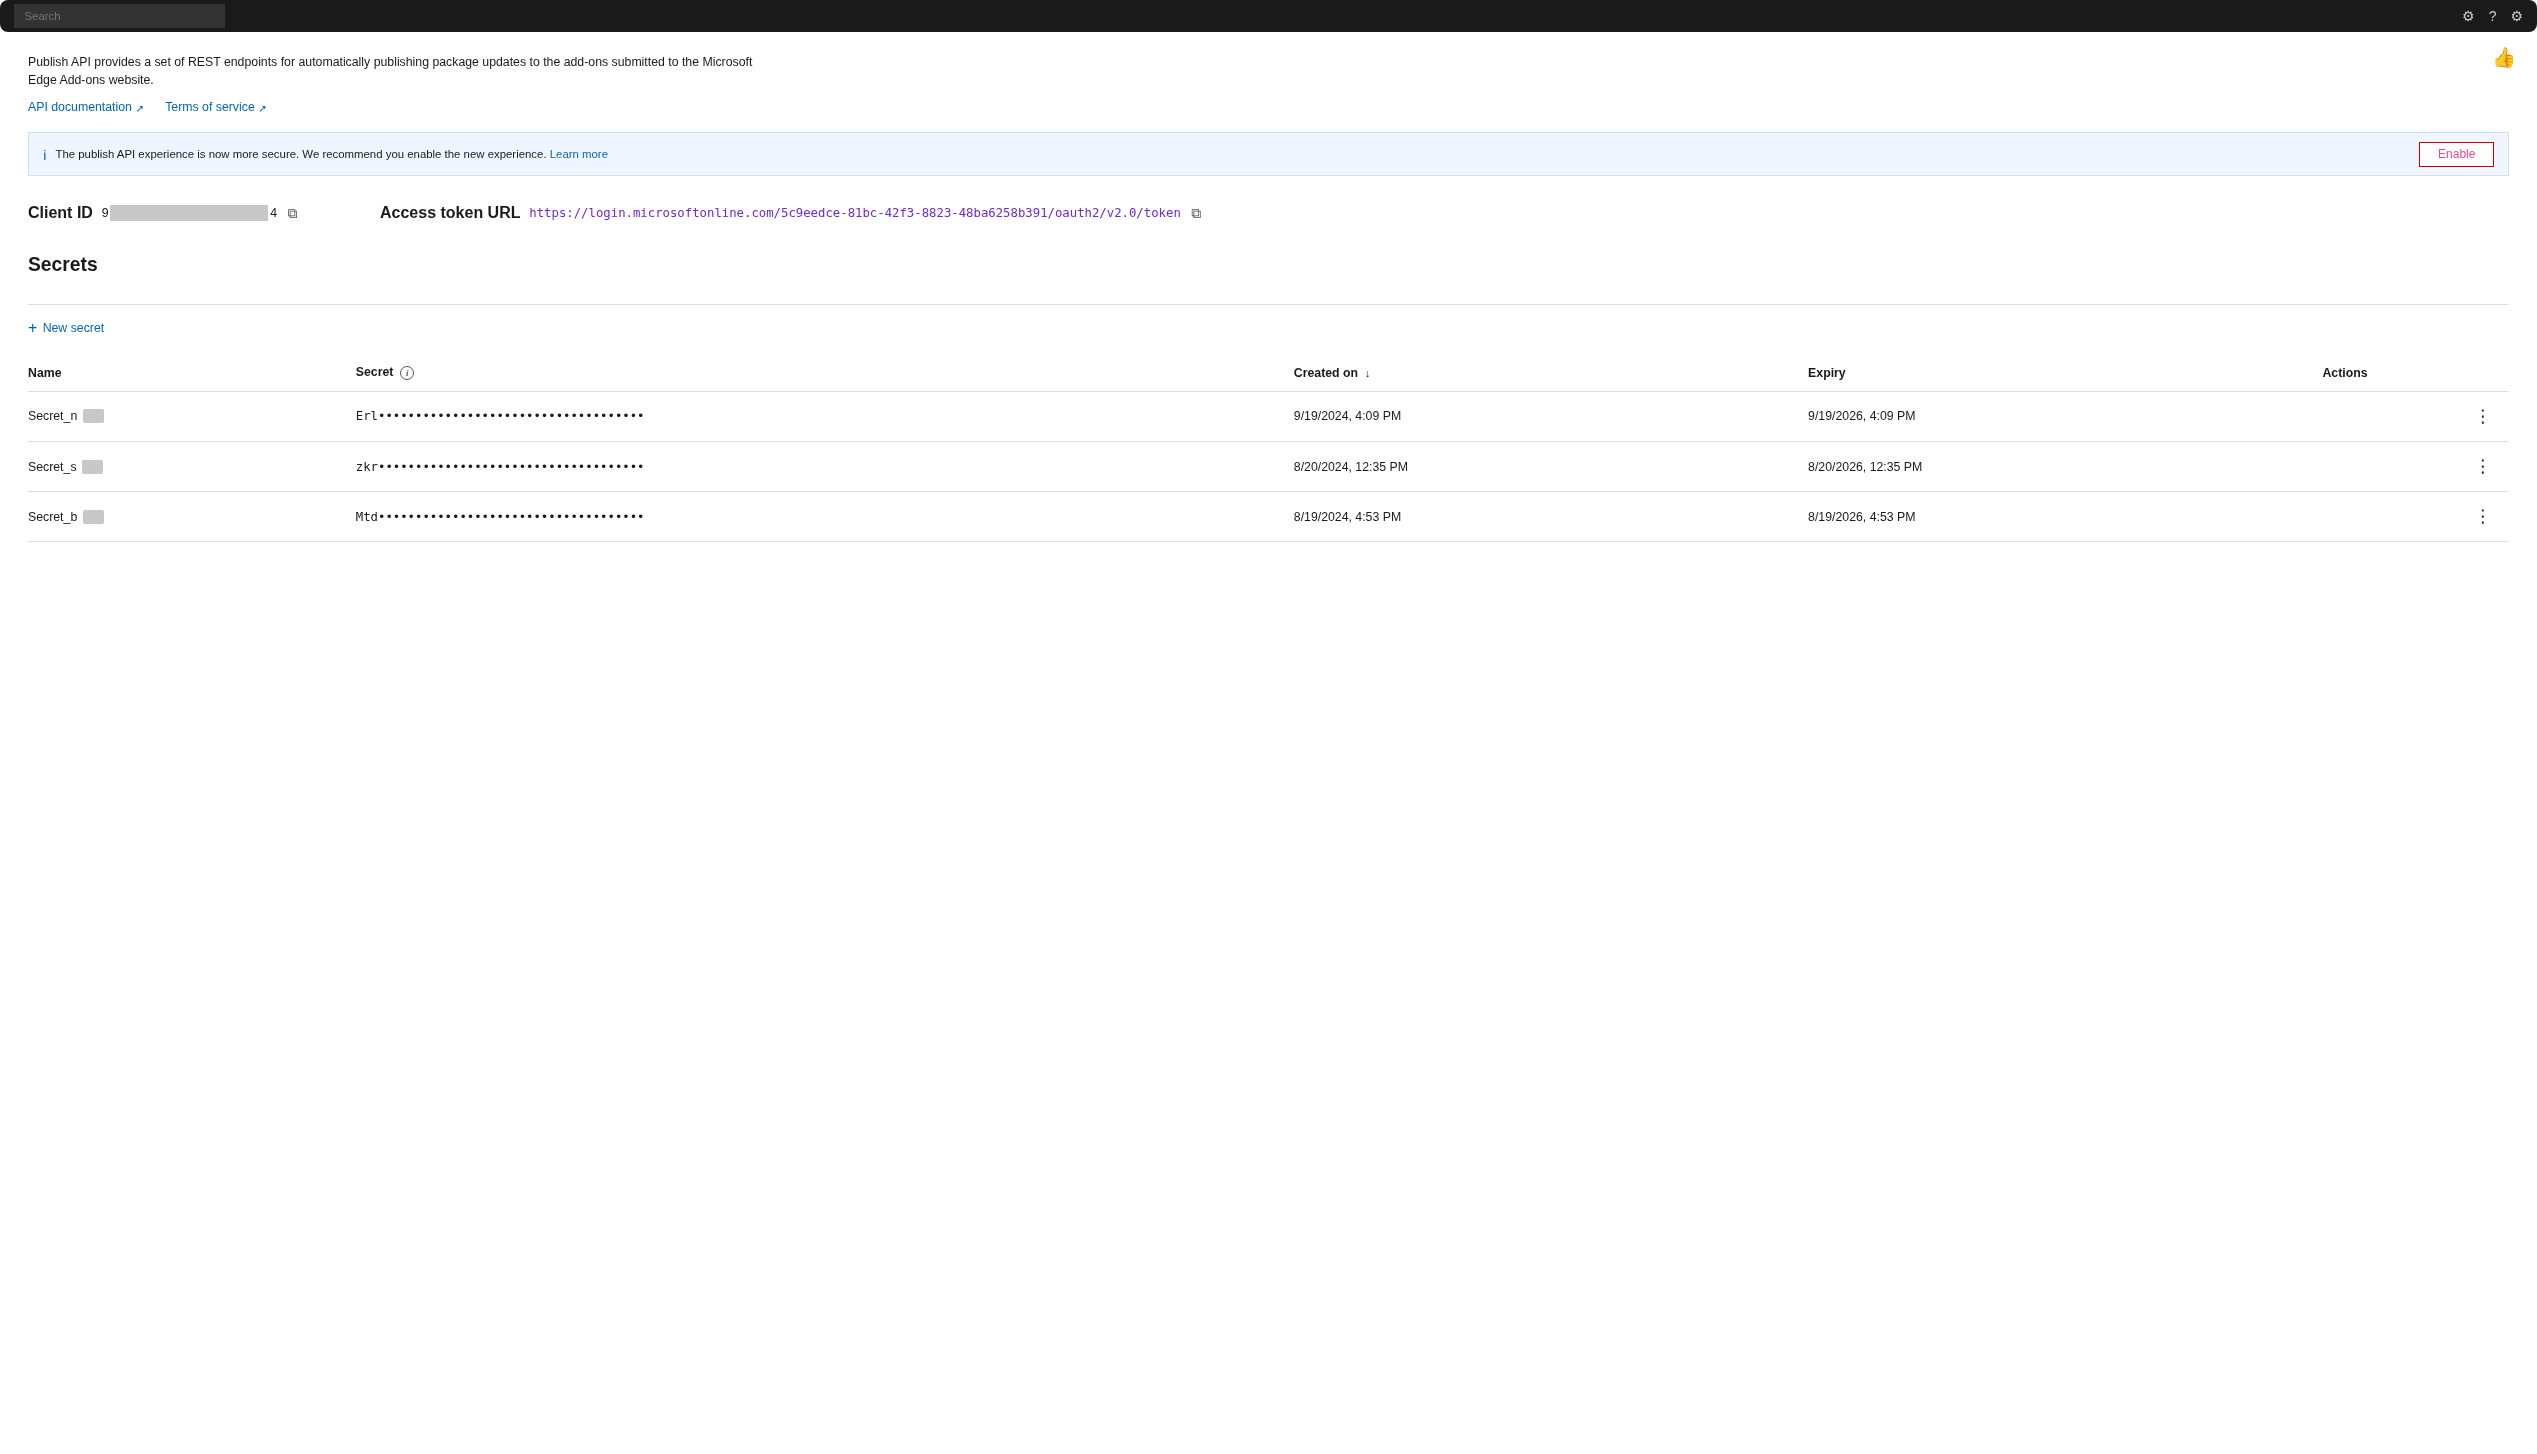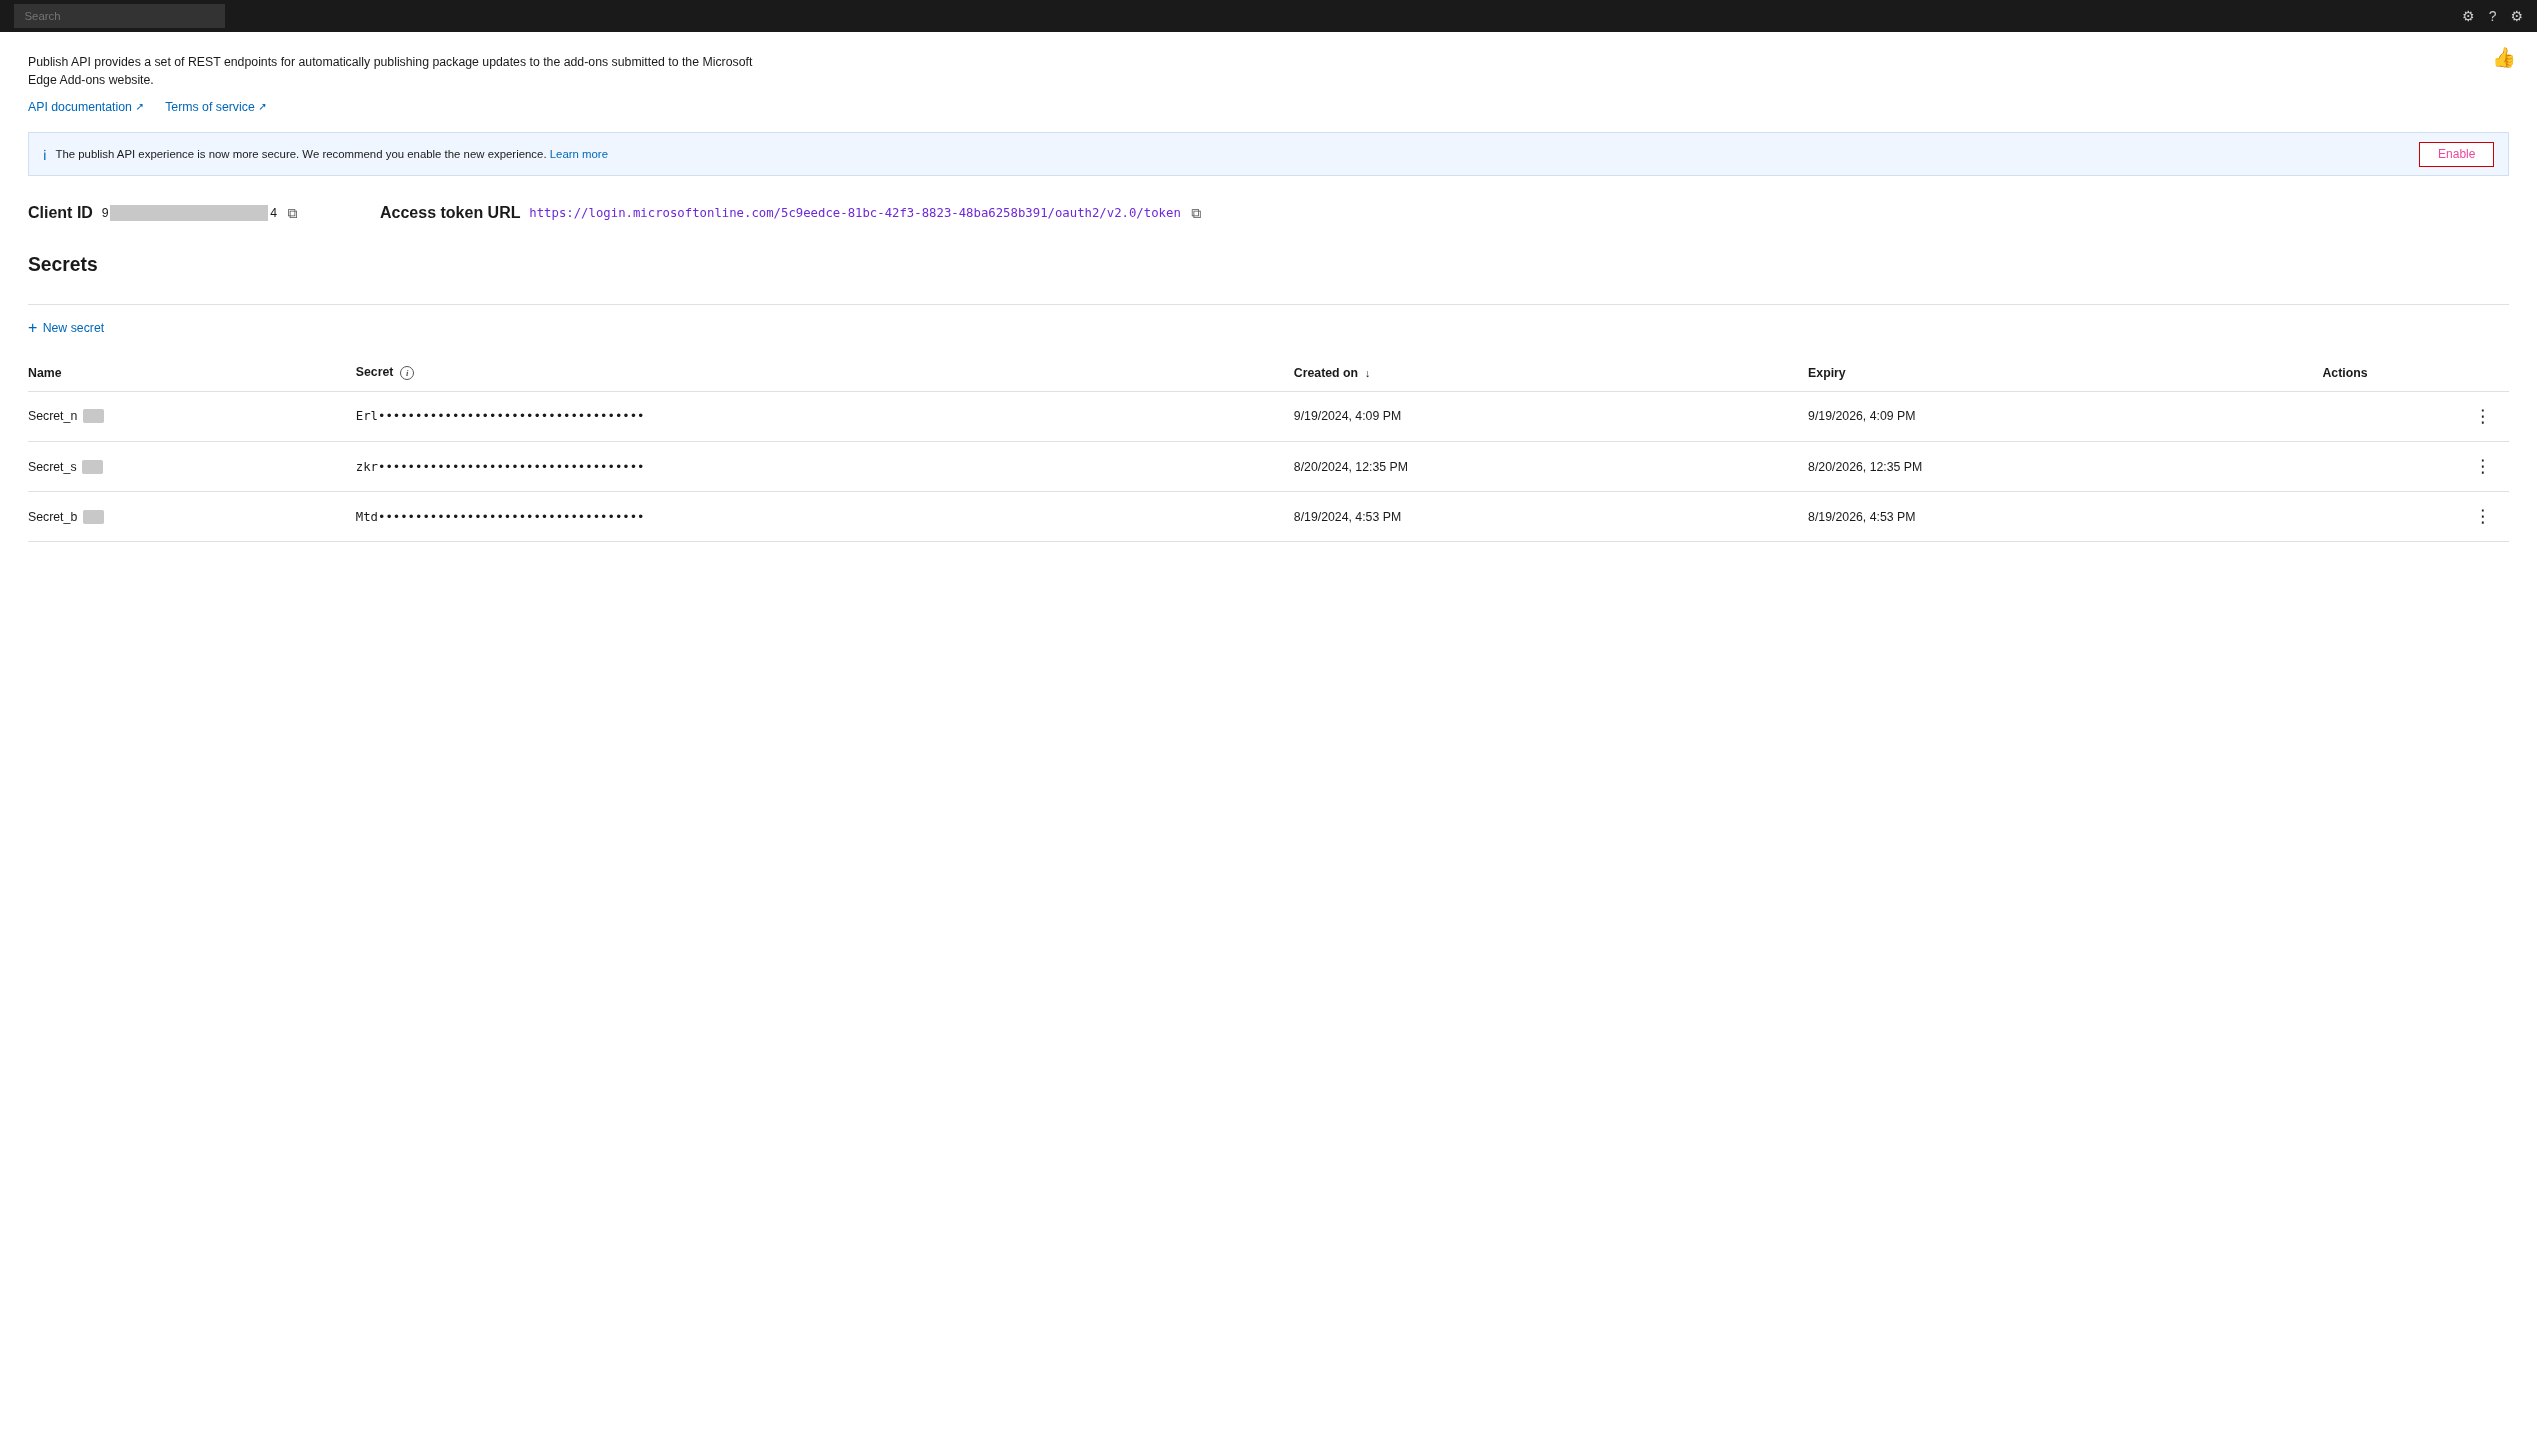--- a/index.html
+++ b/index.html
@@ -11,20 +11,21 @@
     }
 
     
     .top-bar {
       display: flex;
       align-items: center;
       background: #1a1a1a;
       height: 32px;
       padding: 0 14px;
       gap: 7px;
+      border-radius: 8px;
     }
     .search-bar {
       background: #333;
       border: none;
       color: #fff;
       padding: 3.5px 10.5px;
       width: 211px;
       font-size: 11.4px;
       height: 24.6px;
     }
@@ -56,21 +57,21 @@
 
     
     .links-row {
       display: flex;
       gap: 21px;
       margin-bottom: 17.6px;
       align-items: center;
     }
     .link-item {
       display: flex;
-      align-items: flex-start;
+      align-items: flex-end;
       gap: 3.5px;
       color: #0067b8;
       text-decoration: none;
       font-size: 12.3px;
       cursor: pointer;
     }
     .external-icon {
       font-size: 10.5px;
       color: #0067b8;
     }

